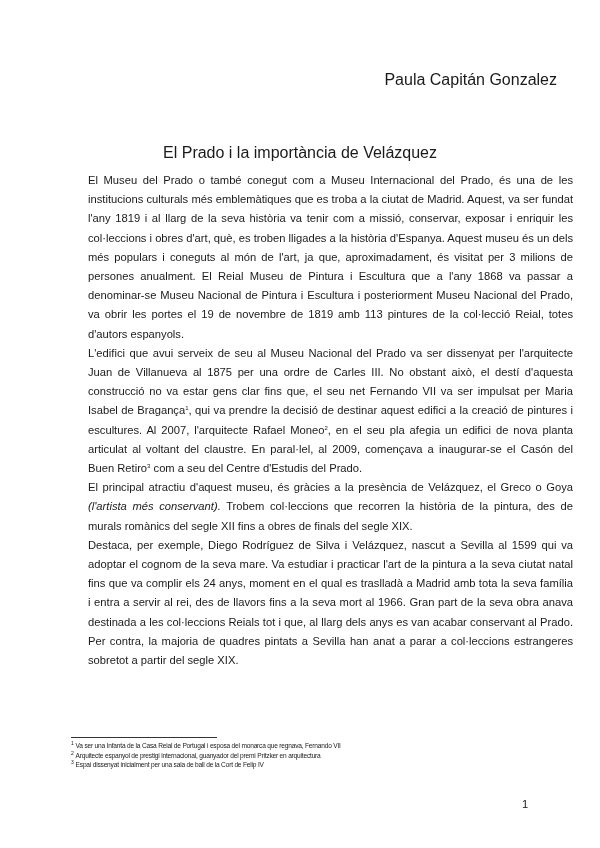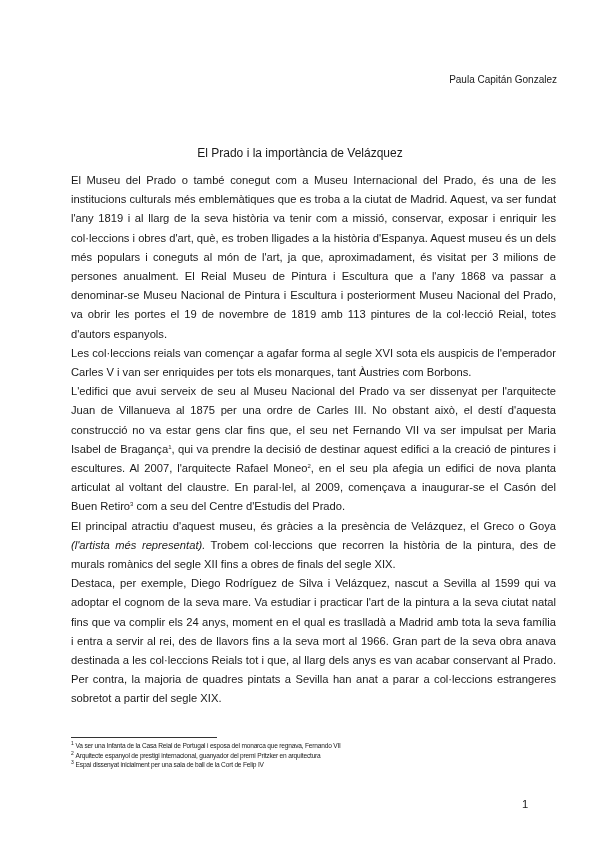--- a/index.html
+++ b/index.html
@@ -1,23 +1,23 @@
 <!DOCTYPE html>
 <html><head>
 <meta charset="utf-8">
 <style>
   html, body { margin: 0; padding: 0; background: #ffffff; }
   body { width: 600px; height: 848px; position: relative; overflow: hidden;
          font-family: "Liberation Sans", sans-serif; color: #1a1a1a; }
   .page { position: absolute; left: 0; top: 0; width: 600px; height: 848px; background: #fff; }
   .header { position: absolute; right: 43px; top: 70px; text-align: right;
-            font-size: 10px; line-height: 20px; }
+            font-size: 16px; line-height: 20px; }
   .title { position: absolute; left: 0; width: 600px; top: 145px; text-align: center;
-           font-size: 12px; line-height: 16px; }
-  .body { position: absolute; left: 71px; width: 485px; top: 171px;
+           font-size: 16px; line-height: 16px; }
+  .body { position: absolute; left: 88px; width: 485px; top: 171px;
           font-size: 11.2px; line-height: 19.2px; text-align: justify; }
   .body p { margin: 0; }
   .body em { font-style: italic; }
   sup.fn { font-size: 6px; vertical-align: 4px; line-height: 0; }
   .rule { position: absolute; left: 71px; top: 737px; width: 146px; height: 0;
           border-top: 1px solid #333; }
   .footnotes { position: absolute; left: 71px; top: 741px; width: 480px;
                font-size: 6.6px; line-height: 9.6px; letter-spacing: -0.2px; }
   .footnotes .fnline sup { font-size: 5px; vertical-align: 3px; line-height: 0; margin-right: 2px; }
   .pagenum { position: absolute; left: 522px; top: 797px; font-size: 11.2px; line-height: 14px; }
@@ -28,23 +28,22 @@
 <div class="page">
 
   <div class="header">
     <div>Paula Capitán Gonzalez</div>
   </div>
 
   <div class="title">El Prado i la importància de Velázquez</div>
 
   <div class="body">
     <p>El Museu del Prado o també conegut com a Museu Internacional del Prado, és una de les institucions culturals més emblemàtiques que es troba a la ciutat de Madrid. Aquest, va ser fundat l'any 1819 i al llarg de la seva història va tenir com a missió, conservar, exposar i enriquir les col·leccions i obres d'art, què, es troben lligades a la història d'Espanya. Aquest museu és un dels més populars i coneguts al món de l'art, ja que, aproximadament, és visitat per 3 milions de persones anualment. El Reial Museu de Pintura i Escultura que a l'any 1868 va passar a denominar-se Museu Nacional de Pintura i Escultura i posteriorment Museu Nacional del Prado, va obrir les portes el 19 de novembre de 1819 amb 113 pintures de la col·lecció Reial, totes d'autors espanyols.</p>
-    <p>Les col·leccions reials van començar a agafar forma al segle XVI sota els auspicis de l'emperador Carles V i van ser enriquides per tots els monarques, tant Àustries com Borbons.</p>
     <p><span>L'edifici que avui serveix de seu al Museu Nacional del Prado va ser dissenyat per l'arquitecte Juan de Villanueva al 1875 per una ordre de Carles III. No obstant això, el destí d'aquesta construcció no va estar gens clar fins que, el seu net Fernando VII va ser impulsat per Maria Isabel de Bragança</span><sup class="fn">1</sup><span>, qui va prendre la decisió de destinar aquest edifici a la creació de pintures i escultures. Al 2007, l'arquitecte Rafael Moneo</span><sup class="fn">2</sup><span>, en el seu pla afegia un edifici de nova planta articulat al voltant del claustre. En paral·lel, al 2009, començava a inaugurar-se el Casón del Buen Retiro</span><sup class="fn">3</sup><span> com a seu del Centre d'Estudis del Prado.</span></p>
-    <p><span>El principal atractiu d'aquest museu, és gràcies a la presència de Velázquez, el Greco o Goya </span><em>(l'artista més representat).</em><span> Trobem col·leccions que recorren la història de la pintura, des de murals romànics del segle XII fins a obres de finals del segle XIX.</span></p>
+    <p><span>El principal atractiu d'aquest museu, és gràcies a la presència de Velázquez, el Greco o Goya </span><em>(l'artista més conservant).</em><span> Trobem col·leccions que recorren la història de la pintura, des de murals romànics del segle XII fins a obres de finals del segle XIX.</span></p>
     <p>Destaca, per exemple, Diego Rodríguez de Silva i Velázquez, nascut a Sevilla al 1599 qui va adoptar el cognom de la seva mare. Va estudiar i practicar l'art de la pintura a la seva ciutat natal fins que va complir els 24 anys, moment en el qual es traslladà a Madrid amb tota la seva família i entra a servir al rei, des de llavors fins a la seva mort al 1966. Gran part de la seva obra anava destinada a les col·leccions Reials tot i que, al llarg dels anys es van acabar conservant al Prado. Per contra, la majoria de quadres pintats a Sevilla han anat a parar a col·leccions estrangeres sobretot a partir del segle XIX.</p>
   </div>
 
   <div class="rule"></div>
 
   <div class="footnotes">
     <div class="fnline"><sup>1</sup><span>Va ser una Infanta de la Casa Reial de Portugal i esposa del monarca que regnava, Fernando VII</span></div>
     <div class="fnline"><sup>2</sup><span>Arquitecte espanyol de prestigi internacional, guanyador del premi Pritzker en arquitectura</span></div>
     <div class="fnline"><sup>3</sup><span>Espai dissenyat inicialment per una sala de ball de la Cort de Felip IV</span></div>
   </div>

